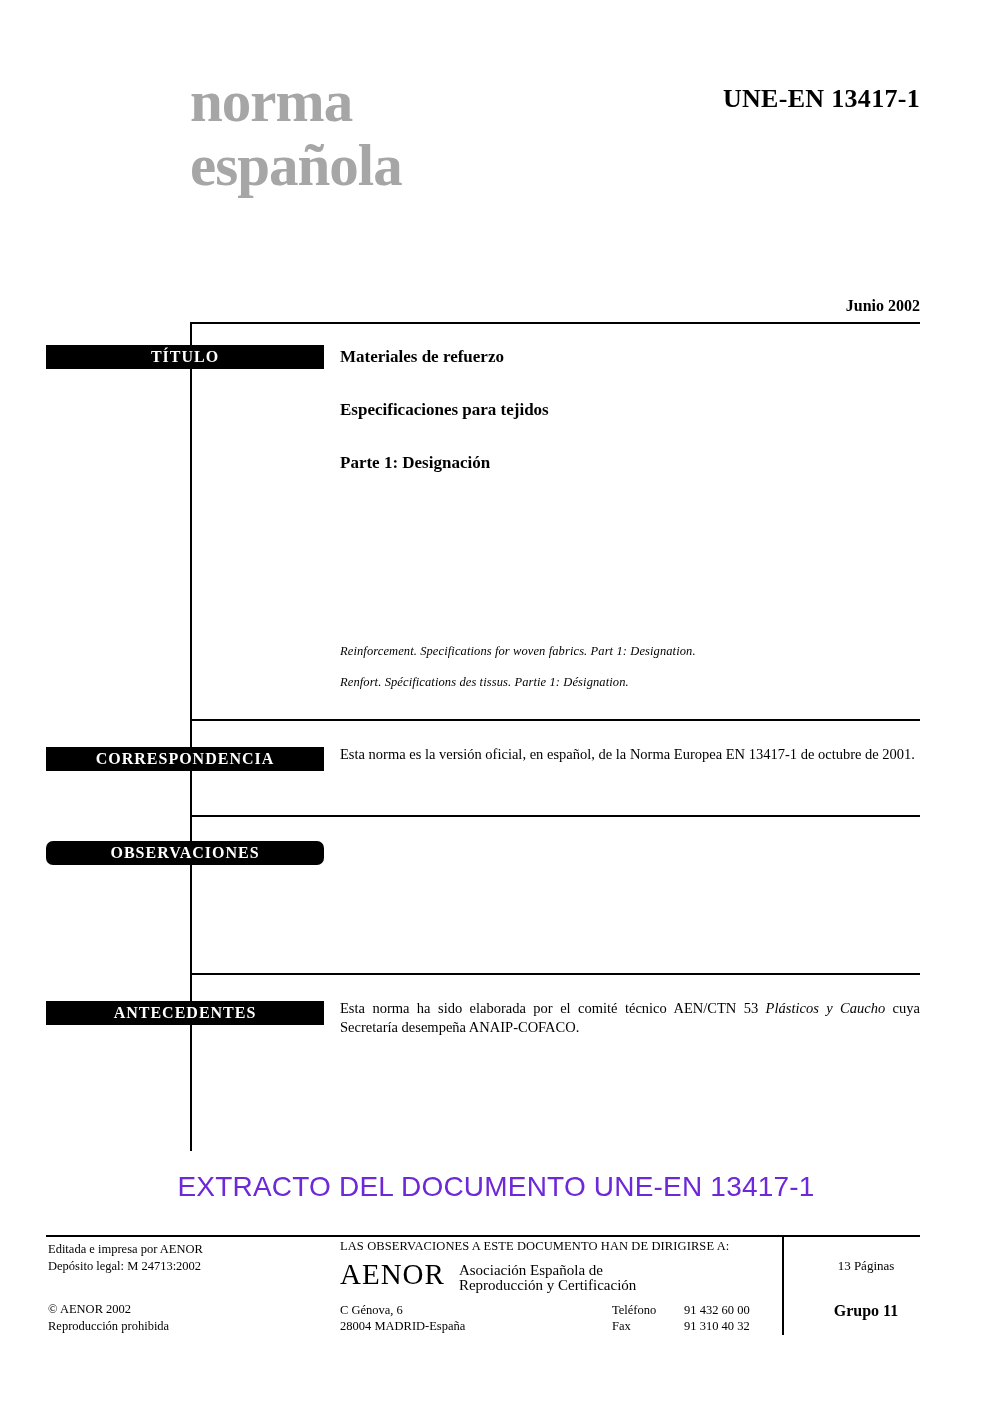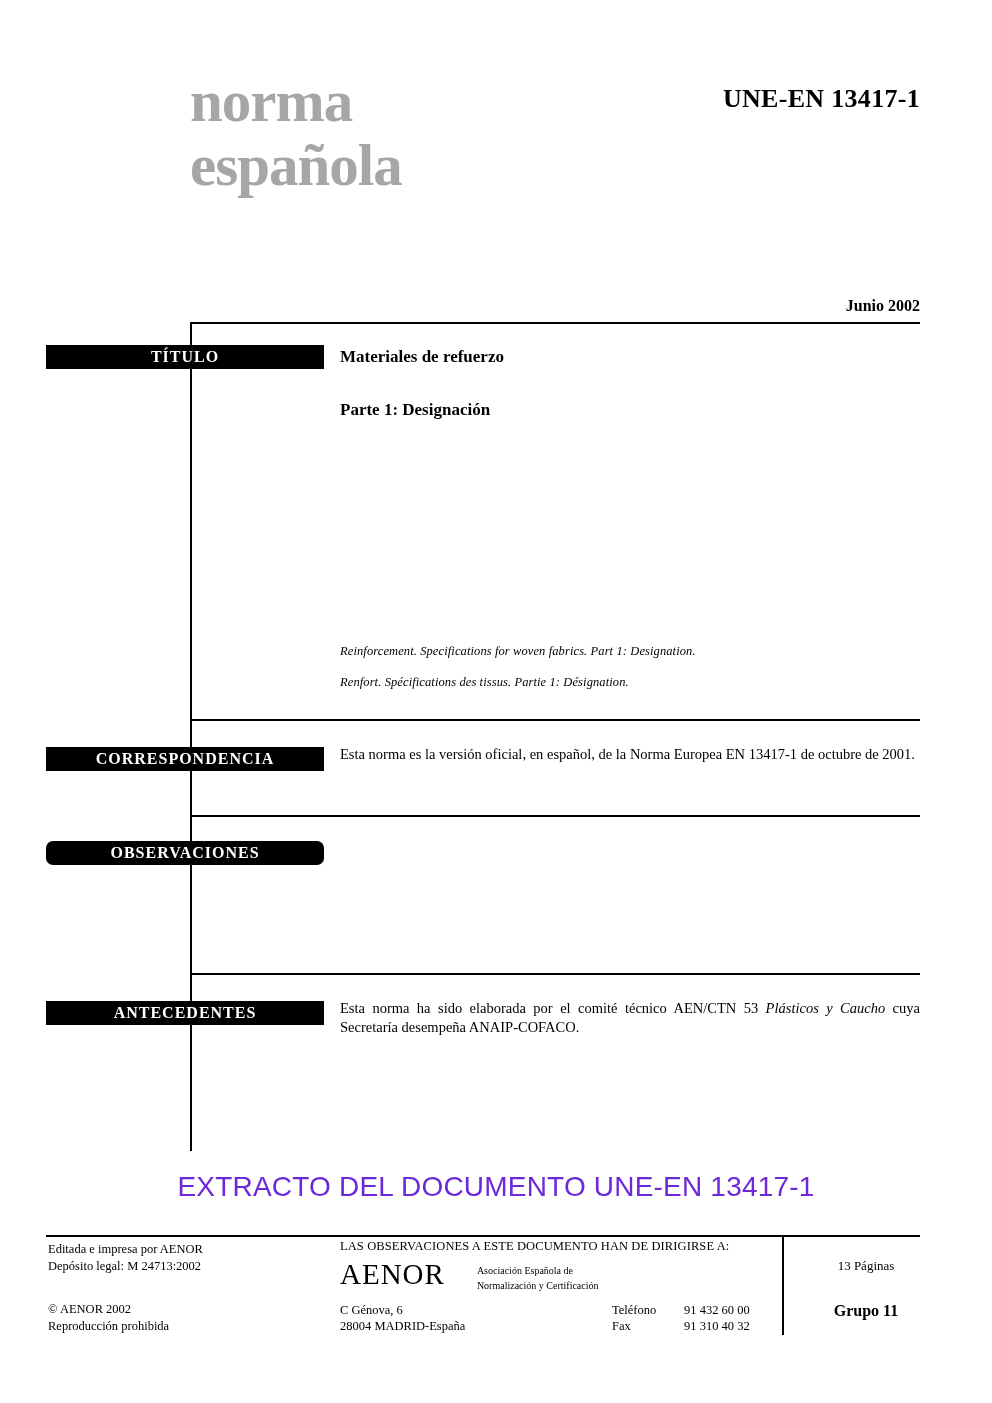--- a/index.html
+++ b/index.html
@@ -169,23 +169,23 @@
     margin-top: 4px;
   }
   .aenor-logo {
     font-family: "Liberation Serif", serif;
     font-size: 29px;
     letter-spacing: 1px;
     line-height: 32px;
   }
   .aenor-sub {
     font-family: "Liberation Serif", serif;
-    font-size: 10px;
+    font-size: 15px;
     line-height: 15px;
-    margin-left: 32px;
+    margin-left: 14px;
     margin-top: 5px;
   }
   .contact {
     display: flex;
     margin-top: 9px;
     font-family: "Liberation Serif", serif;
     font-size: 12.5px;
     line-height: 16px;
   }
   .contact .addr {
@@ -241,20 +241,21 @@
   <div class="hrule" style="top:719px;"></div>
   <div class="vrule" style="top:719px; height:96px;"></div>
   <div class="hrule" style="top:815px;"></div>
   <div class="vrule" style="top:815px; height:158px;"></div>
   <div class="hrule" style="top:973px;"></div>
   <div class="vrule" style="top:973px; height:178px;"></div>
 
   <div class="tag" style="top:345px;">TÍTULO</div>
   <div class="content" style="top:347px;">
     <div class="title-line">Materiales de refuerzo</div>
+    <div class="title-line">Especificaciones para tejidos</div>
     <div class="title-line">Parte 1: Designación</div>
   </div>
   <div class="content" style="top:644px;">
     <div class="alt-title">Reinforcement. Specifications for woven fabrics. Part 1: Designation.</div>
     <div class="alt-title">Renfort. Spécifications des tissus. Partie 1: Désignation.</div>
   </div>
 
   <div class="tag" style="top:747px;">CORRESPONDENCIA</div>
   <div class="content" style="top:745px;">
     <div class="para">Esta norma es la versión oficial, en español, de la Norma Europea EN 13417-1 de octubre de 2001.</div>
@@ -280,21 +281,21 @@
     <div class="block2">© AENOR 2002</div>
     <div>Reproducción prohibida</div>
   </div>
 
   <div class="footer-center">
     <div class="obs">LAS OBSERVACIONES A ESTE DOCUMENTO HAN DE DIRIGIRSE A:</div>
     <div class="aenor-row">
       <div class="aenor-logo">AENOR</div>
       <div class="aenor-sub">
         <div>Asociación Española de</div>
-        <div>Normalización y Certificación</div>
+        <div>Reproducción y Certificación</div>
       </div>
     </div>
     <div class="contact">
       <div class="addr">
         <div>C Génova, 6</div>
         <div>28004 MADRID-España</div>
       </div>
       <div class="labels">
         <div>Teléfono</div>
         <div>Fax</div>

